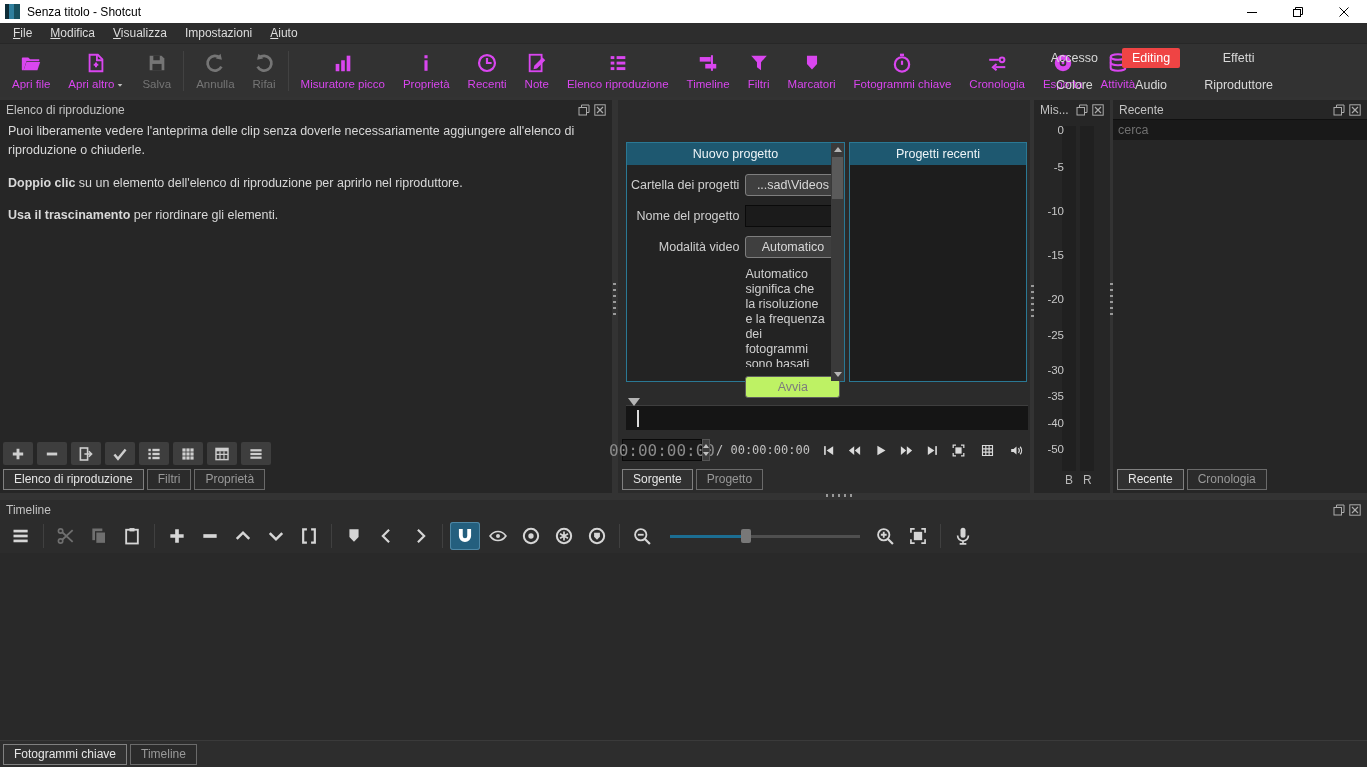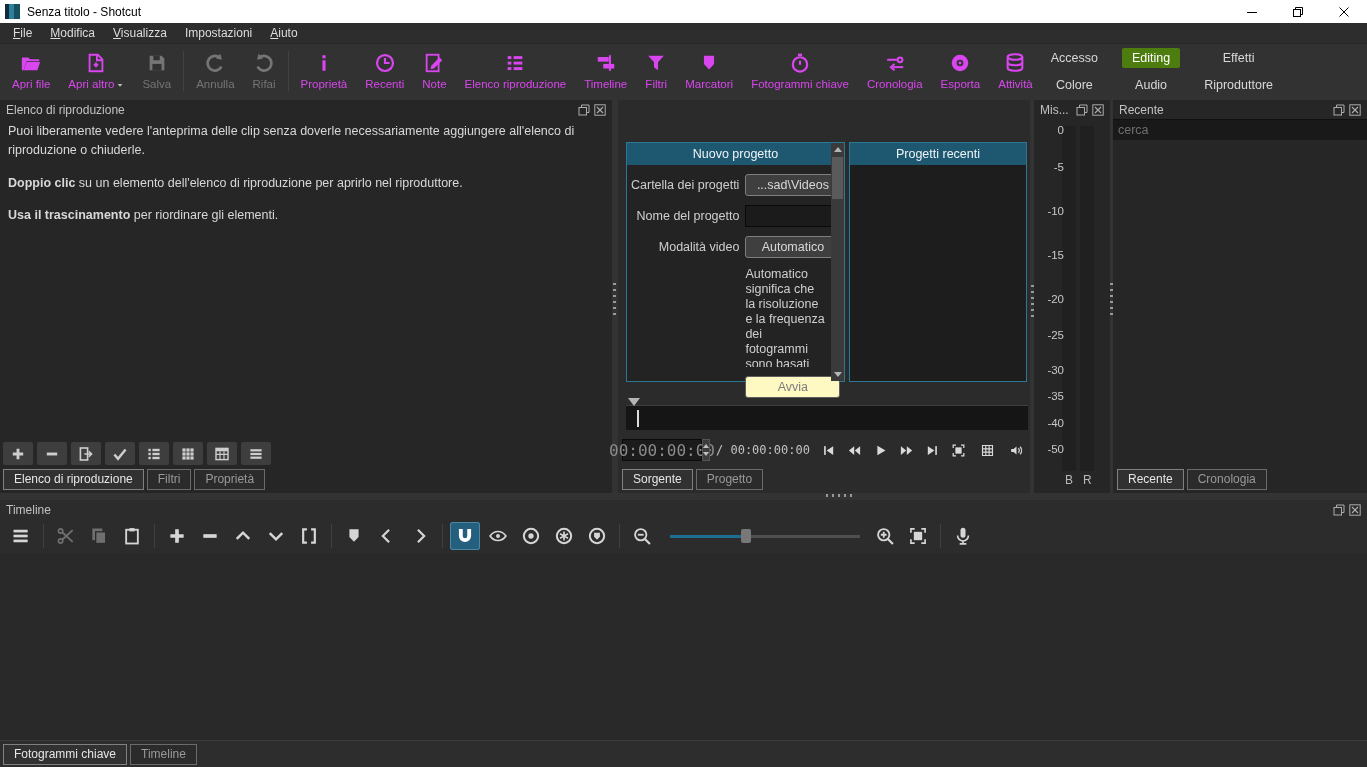--- a/index.html
+++ b/index.html
@@ -32,21 +32,21 @@
         padding:2px 9px;color:#d946ef;height:48px;box-sizing:border-box;}
   .tbtn .lblrow{display:flex;align-items:flex-end;gap:2px;}
   .tbtn .lbl{font-size:11.5px;white-space:nowrap;}
   .tbtn.disabled{color:#757575;}
   .tb-sep{width:1px;height:40px;background:#424242;margin:0 3px;}
   .dd-caret{color:#bdbdbd;margin-bottom:1px;}
 
   .layouts{position:absolute;top:48px;right:84px;display:grid;
            grid-template-columns:auto auto auto;gap:7px 14px;justify-items:center;align-items:center;}
   .lay-btn{padding:3px 10px;font-size:12.5px;color:#d8d8d8;border-radius:2px;}
-  .lay-btn.active{background:#4d7c0f;color:#ffffff;}
+  .lay-btn.active{background:#ef4444;color:#ffffff;}
 
   
   .docks{position:absolute;top:97px;left:0;width:1367px;height:403px;}
   .dock{position:absolute;top:3px;bottom:7px;background:#262626;}
   .dock-title{height:19px;display:flex;align-items:center;padding:0 6px;color:#c2c2c2;font-size:12px;}
   .dock-title .spacer{flex:1;}
   .dock-ico{color:#ababab;margin-left:4px;}
 
   .dock-playlist{left:0;width:612px;}
   .dock-player{left:618px;width:412px;background:#2b2b2b;}
@@ -77,21 +77,21 @@
           font-size:12.5px;display:flex;align-items:center;justify-content:center;box-sizing:border-box;}
   .np-input{height:22px;background:#1b1b1b;border:1px solid #0a0a0a;box-sizing:border-box;}
   .np-desc{grid-column:2;position:relative;width:95px;height:100px;font-size:12.5px;line-height:1.2;
            color:#cfcfcf;padding-right:14px;box-sizing:border-box;overflow:hidden;}
   .np-scroll{position:absolute;right:0;top:0;bottom:0;width:13px;background:#3a3a3a;}
   .np-scroll .thumb{position:absolute;left:1px;right:1px;top:14px;height:42px;background:#5a5a5a;}
   .arr{position:absolute;left:3px;width:0;height:0;border-left:4px solid transparent;border-right:4px solid transparent;}
   .arr.up{top:4px;border-bottom:5px solid #b5b5b5;}
   .arr.dn{bottom:4px;border-top:5px solid #b5b5b5;}
   .np-start{grid-column:2;height:22px;border:1px solid #5e5e5e;border-radius:3px;color:#7d7d7d;
-            background:#fef9c3;display:flex;align-items:center;justify-content:center;box-sizing:border-box;}
+            background:#bef264;display:flex;align-items:center;justify-content:center;box-sizing:border-box;}
   .rp-panel{position:absolute;left:231px;top:42px;width:178px;height:240px;border:1px solid #2a7894;
             background:#1d1d1d;box-sizing:border-box;}
 
   
   .scrub{position:absolute;left:8px;top:305px;width:402px;height:24px;background:#151515;
          border-top:1px solid #3e3e3e;}
   .scrub-tri{position:absolute;left:2px;top:-8px;width:0;height:0;border:6px solid transparent;
              border-top:8px solid #b4b4b4;}
   .scrub-head{position:absolute;left:11px;top:4px;width:2px;height:17px;background:#dcdcdc;}
   .transport{position:absolute;left:4px;top:337px;width:405px;height:26px;display:flex;align-items:center;}
@@ -467,20 +467,26 @@
   </div>
   <div class="tbtn disabled">
     <svg class="s22">
         <use href="#i-redo"></use>
       </svg>
     <span class="lbl">Rifai</span>
   </div>
   <div class="tb-sep"></div>
   <div class="tbtn">
     <svg class="s22">
+        <use href="#i-peak"></use>
+      </svg>
+    <span class="lbl">Misuratore picco</span>
+  </div>
+  <div class="tbtn">
+    <svg class="s22">
         <use href="#i-info"></use>
       </svg>
     <span class="lbl">Proprietà</span>
   </div>
   <div class="tbtn">
     <svg class="s22">
         <use href="#i-clock"></use>
       </svg>
     <span class="lbl">Recenti</span>
   </div>

